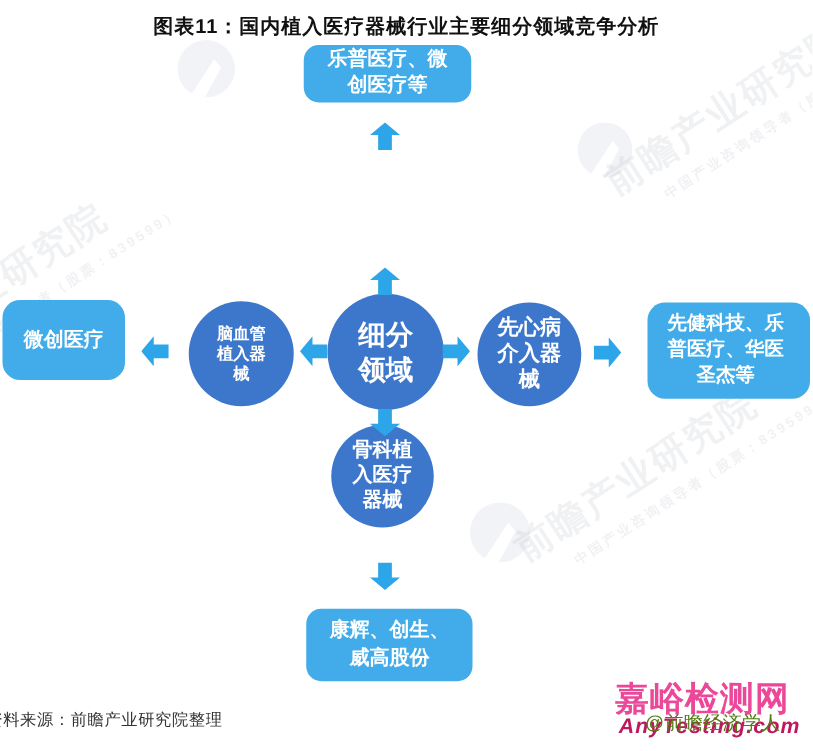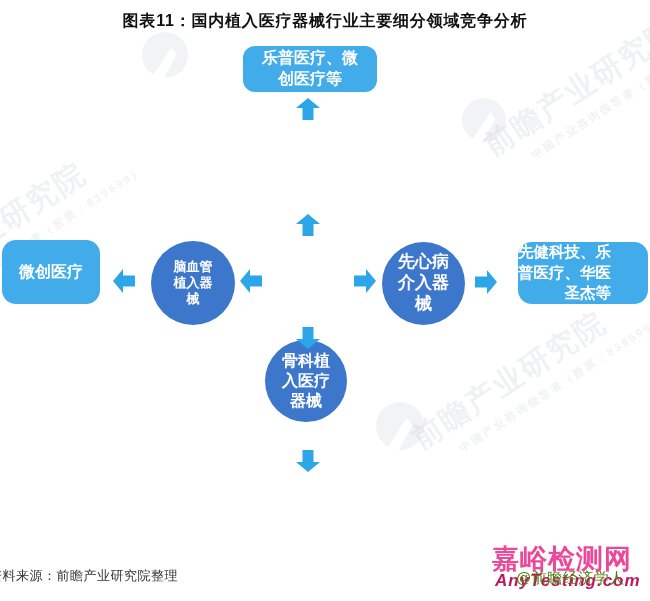--- a/index.html
+++ b/index.html
@@ -12,25 +12,25 @@
           display:flex;align-items:center;justify-content:center;text-align:center;
           font-weight:bold;white-space:pre-line;z-index:2;}
   .box{position:absolute;background:#41ACE9;color:#fff;border-radius:12px;
        display:flex;align-items:center;justify-content:center;text-align:center;
        font-weight:bold;white-space:pre-line;z-index:2;}
   #c-center{left:262px;top:235px;width:93px;height:93px;font-size:22px;line-height:1.25;}
   #c-top{left:266px;top:126px;width:85px;height:85px;font-size:18px;line-height:1.3;}
   #c-left{left:151px;top:241px;width:84px;height:84px;font-size:13px;line-height:1.22;}
   #c-right{left:382px;top:242px;width:83px;height:83px;font-size:17px;line-height:1.22;}
   #c-bottom{left:265px;top:340px;width:82px;height:82px;font-size:16px;line-height:1.25;}
-  #b-top{left:243px;top:46px;width:134px;height:46px;font-size:16px;line-height:1.3;}
+  #b-top{left:243px;top:36px;width:134px;height:46px;font-size:16px;line-height:1.3;}
   #b-left{left:2px;top:240px;width:98px;height:64px;font-size:16px;border-radius:14px;}
-  #b-right{left:518px;top:242px;width:130px;height:62px;font-size:15.5px;line-height:1.35;
-           border-radius:14px;justify-content:flex-start;text-align:right;
-           box-sizing:border-box;}
+  #b-right{left:518px;top:242px;width:130px;height:77px;font-size:15.5px;line-height:1.35;
+           border-radius:14px;justify-content:flex-start;text-align:center;
+           padding-left:16px;box-sizing:border-box;}
   #b-bottom{left:245px;top:487px;width:133px;height:58px;font-size:16px;line-height:1.4;}
   
   .arrow{position:absolute;z-index:2;}
   .arrow svg{display:block;}
   #a-to{left:296px;top:98px;}
   #a-ti{left:296px;top:214px;}
   #a-di{left:296px;top:327px;}
   #a-do{left:296px;top:450px;}
   #a-li{left:240px;top:269px;}
   #a-lo{left:113px;top:269px;}
@@ -89,36 +89,40 @@
   </div>
   <div class="logo" id="logo3">
     <svg viewBox="0 0 100 100" width="100%" height="100%">
         <circle cx="50" cy="50" r="50" fill="#7c87a0"></circle>
         <path d="M38,104 L58,30 L74,40 L62,104 Z" fill="#ffffff" transform="rotate(18 50 50)"></path>
       </svg>
   </div>
 
   <div class="title">图表11：国内植入医疗器械行业主要细分领域竞争分析</div>
 
+  <div class="circle" id="c-center">细分
+领域</div>
   <div class="circle" id="c-left">脑血管
 植入器
 械</div>
   <div class="circle" id="c-right">先心病
 介入器
 械</div>
   <div class="circle" id="c-bottom">骨科植
 入医疗
 器械</div>
 
   <div class="box" id="b-top">乐普医疗、微
 创医疗等</div>
   <div class="box" id="b-left">微创医疗</div>
   <div class="box" id="b-right">先健科技、乐
 普医疗、华医
 圣杰等</div>
+  <div class="box" id="b-bottom">康辉、创生、
+威高股份</div>
 
   <div class="arrow" id="a-to">
     <svg width="24" height="22" viewBox="0 0 24 22">
         <polygon points="12,0 24,10 17.5,10 17.5,22 6.5,22 6.5,10 0,10" fill="#2CA6E9"></polygon>
       </svg>
   </div>
   <div class="arrow" id="a-ti">
     <svg width="24" height="22" viewBox="0 0 24 22">
         <polygon points="12,0 24,10 17.5,10 17.5,22 6.5,22 6.5,10 0,10" fill="#2CA6E9"></polygon>
       </svg>

